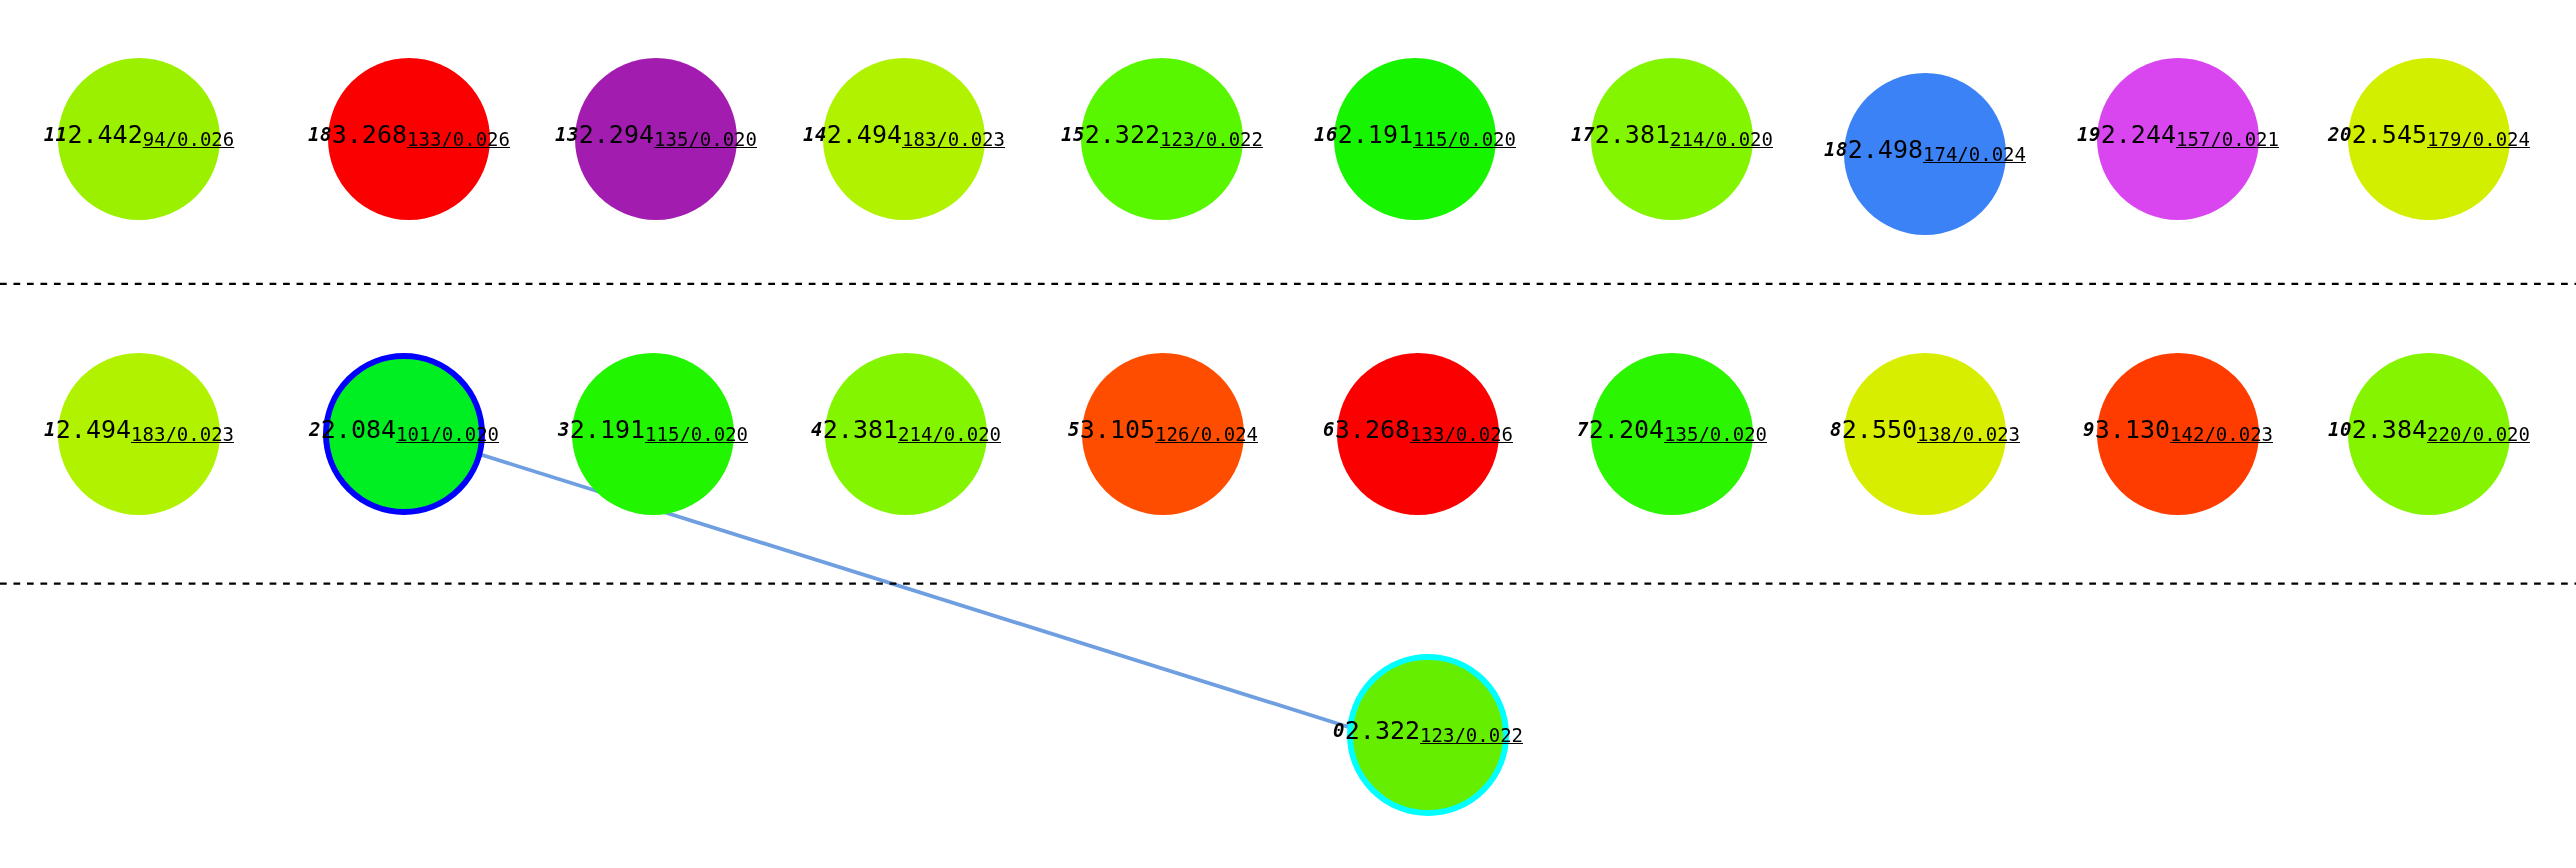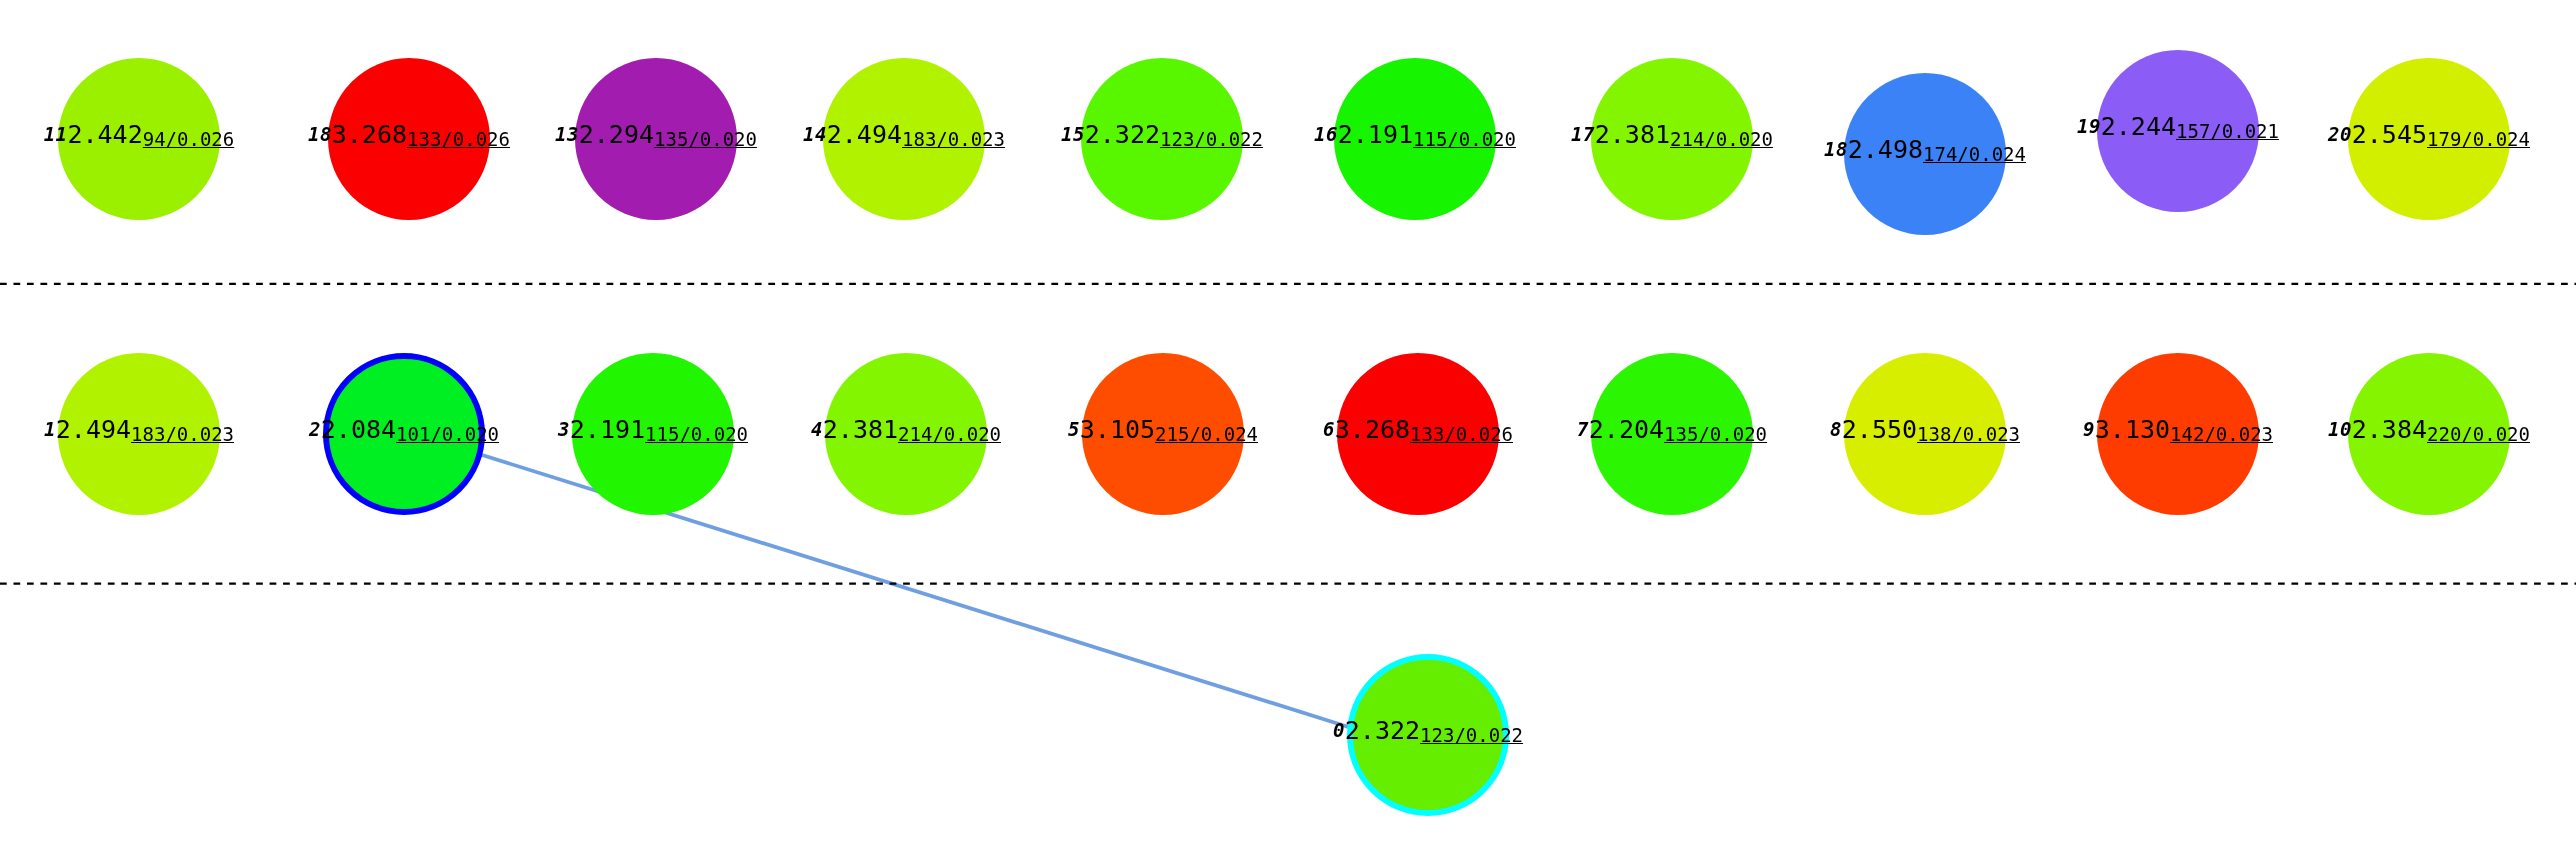--- a/index.html
+++ b/index.html
@@ -118,21 +118,21 @@
       <div class="node" style="width: 162px; height: 162px; left: 1591px; top: 58px; background: rgb(131, 245, 0);">
         <div class="node-id">17</div>
         <div class="node-value">2.381</div>
         <div class="node-detail">214/0.020</div>
       </div>
       <div class="node" style="width: 162px; height: 162px; left: 1844px; top: 73px; background: #3b82f6;">
         <div class="node-id">18</div>
         <div class="node-value">2.498</div>
         <div class="node-detail">174/0.024</div>
       </div>
-      <div class="node" style="width: 162px; height: 162px; left: 2097px; top: 50px; background: #8b5cf6;">
+      <div class="node" style="width: 162px; height: 162px; left: 2097px; top: 58px; background: #d946ef;">
         <div class="node-id">19</div>
         <div class="node-value">2.244</div>
         <div class="node-detail">157/0.021</div>
       </div>
       <div class="node" style="width: 162px; height: 162px; left: 2348px; top: 58px; background: rgb(210, 239, 0); text-align: right;">
         <div class="node-id">20</div>
         <div class="node-value">2.545</div>
         <div class="node-detail">179/0.024</div>
       </div>
       <div class="node" style="width: 162px; height: 162px; left: 58px; top: 353px; background: rgb(176, 242, 0);">
@@ -151,21 +151,21 @@
         <div class="node-detail">115/0.020</div>
       </div>
       <div class="node" style="width: 162px; height: 162px; left: 825px; top: 353px; background: rgb(131, 245, 0);">
         <div class="node-id">4</div>
         <div class="node-value">2.381</div>
         <div class="node-detail">214/0.020</div>
       </div>
       <div class="node" style="width: 162px; height: 162px; left: 1082px; top: 353px; background: rgb(255, 77, 0);">
         <div class="node-id">5</div>
         <div class="node-value">3.105</div>
-        <div class="node-detail">215/0.024</div>
+        <div class="node-detail">126/0.024</div>
       </div>
       <div class="node" style="width: 162px; height: 162px; left: 1337px; top: 353px; background: rgb(250, 0, 0);">
         <div class="node-id">6</div>
         <div class="node-value">3.268</div>
         <div class="node-detail">133/0.026</div>
       </div>
       <div class="node" style="width: 162px; height: 162px; left: 1591px; top: 353px; background: rgb(43, 245, 0);">
         <div class="node-id">7</div>
         <div class="node-value">2.204</div>
         <div class="node-detail">135/0.020</div>

